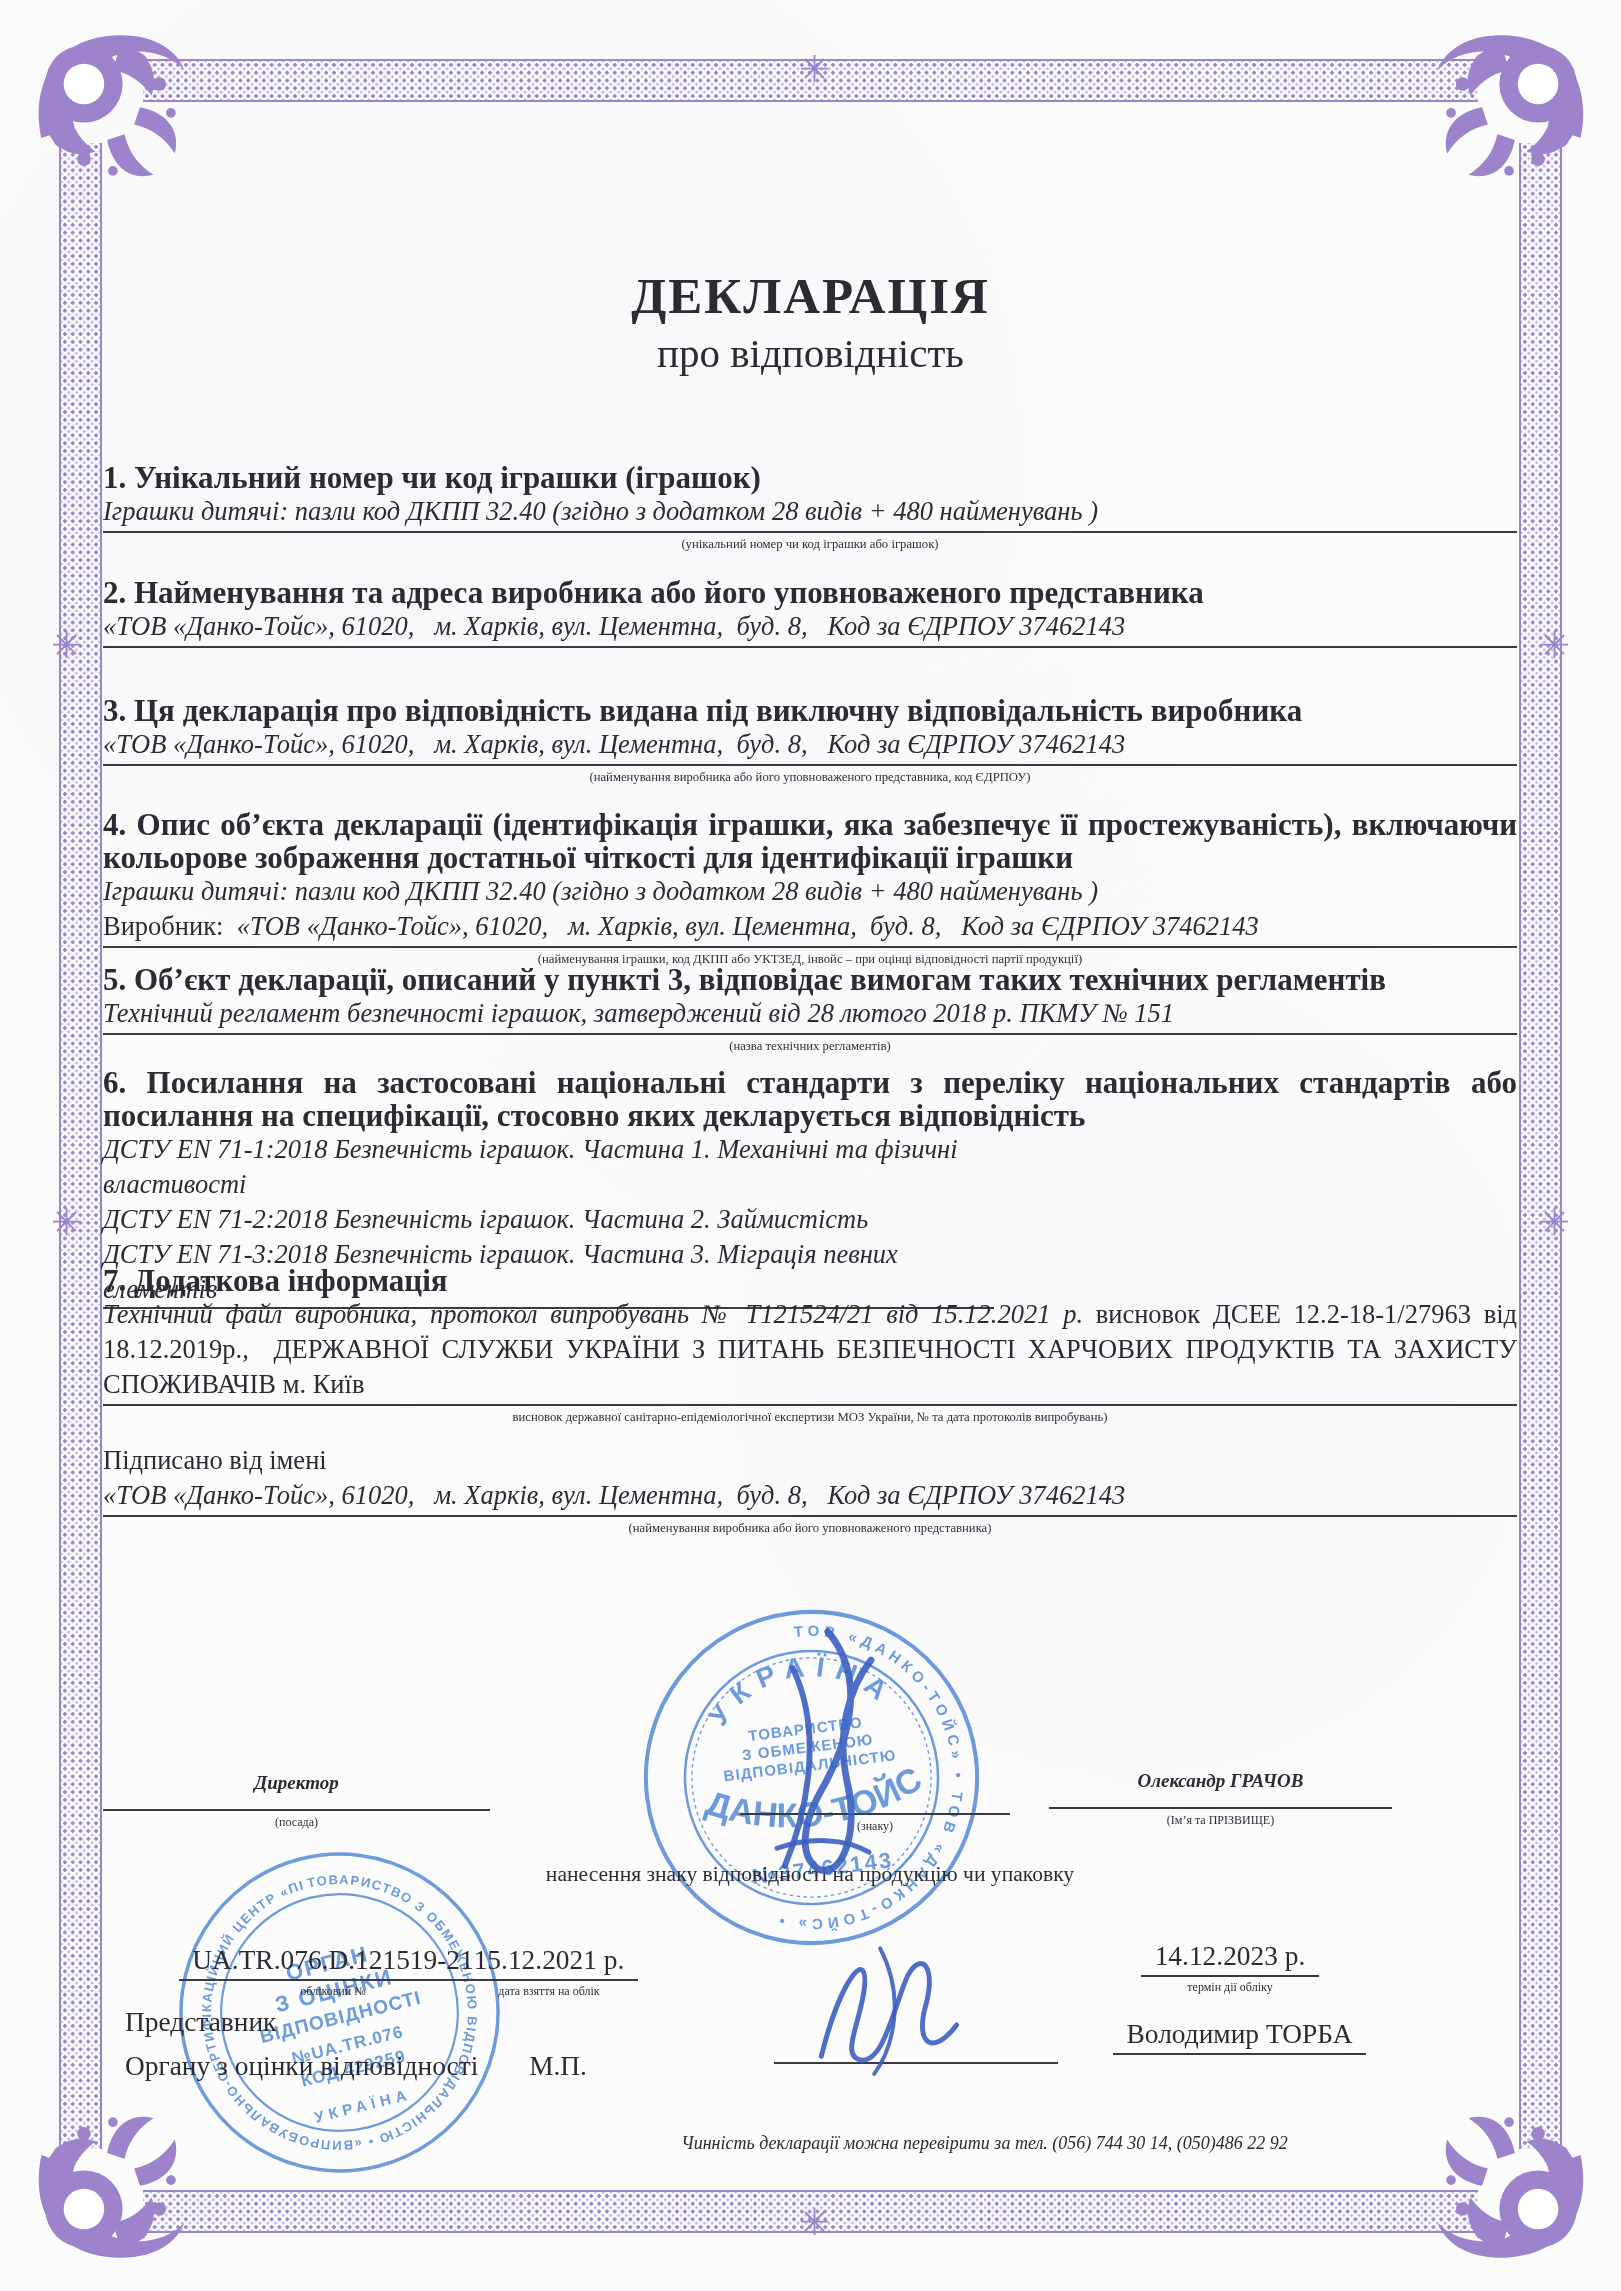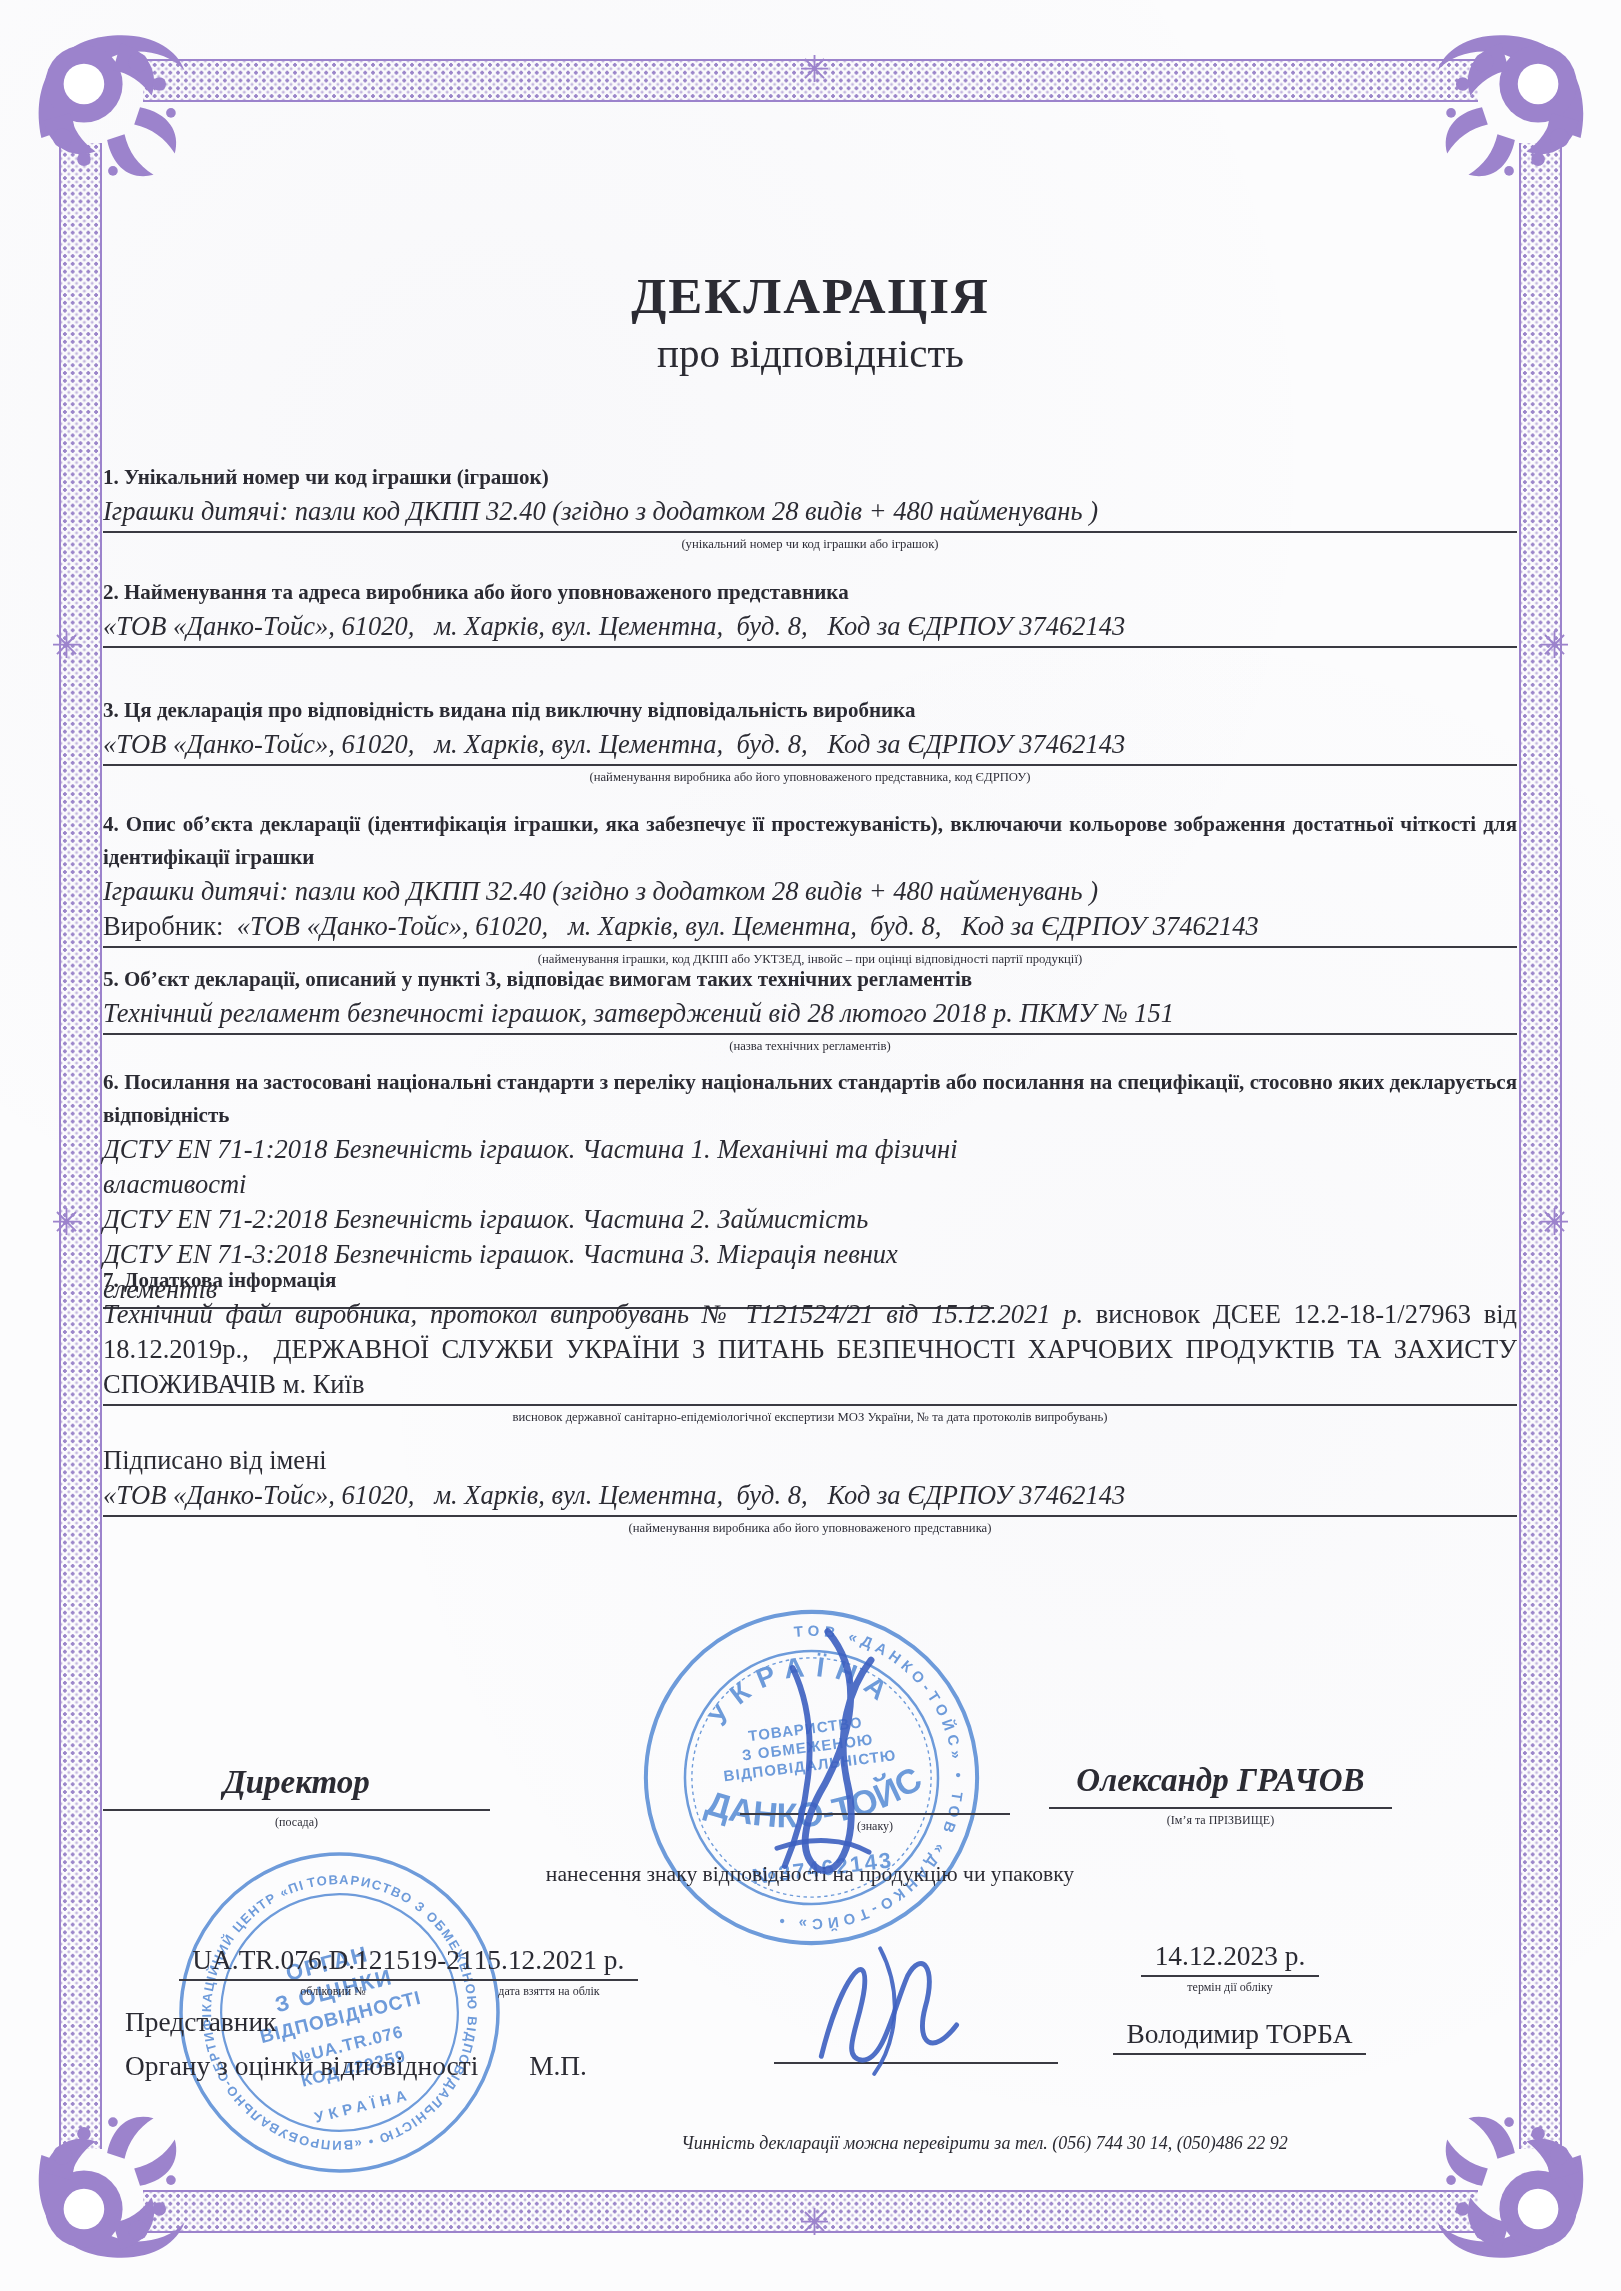--- a/index.html
+++ b/index.html
@@ -29,32 +29,32 @@
   .corner.tr{right:23.5px;top:23.5px;transform:scaleX(-1)}
   .corner.bl{left:23.5px;bottom:23.5px;transform:scaleY(-1)}
   .corner.br{right:23.5px;bottom:23.5px;transform:scale(-1,-1)}
   .motif{position:absolute;color:var(--border_purple);font-family:"DejaVu Sans",sans-serif;font-size:37px;line-height:1;z-index:1;}
   
   .abs{position:absolute;}
   .title-block{left:0;right:0;top:267px;text-align:center;}
   .title{font-size:51px;font-weight:bold;letter-spacing:2px;}
   .subtitle{font-size:41px;margin-top:3.9px;}
   .sec{left:103px;right:104px;}
-  .sec-h{font-weight:bold;font-size:21px;line-height:33px;text-align:justify;}
+  .sec-h{font-weight:bold;font-size:31px;line-height:33px;text-align:justify;}
   .val-group{border-bottom:2px solid var(--rule);padding-bottom:2px;}
   .val{font-style:italic;font-size:26.5px;line-height:35px;}
   .flow{font-size:26.5px;line-height:35px;text-align:justify;}
   .val-it{font-style:italic;}
   .val-up{font-style:normal;}
   .cap{font-size:12.7px;line-height:15.7px;text-align:center;padding-top:3.9px;color:#2e2e38;}
   .label-line{font-size:26.5px;line-height:35px;}
   .rule-part{border-bottom:2px solid var(--rule);width:63%;}
   .c{text-align:center;}
   .uspan{display:inline-block;border-bottom:2px solid var(--rule);padding:0 13.7px 1px 13.7px;}
-  .sig-label{font-size:33px;font-weight:bold;font-style:italic;text-align:center;}
+  .sig-label{font-size:19px;font-weight:bold;font-style:italic;text-align:center;margin-top:8px;}
   .sig-line{border-top:2px solid var(--rule);}
   .small-cap{font-size:12px;text-align:center;color:#2e2e38;}
   .reg-note{font-size:21.6px;line-height:29px;text-align:center;}
   .plain{font-size:27.4px;line-height:35px;}
   .footer-note{font-style:italic;font-size:18px;text-align:center;}
   
   .stamp{position:absolute;opacity:.82;z-index:1;}
   .company-stamp{left:639px;top:1605px;width:345px;height:345px;transform:rotate(-7deg);}
   .cab-stamp{left:174px;top:1847px;width:331px;height:331px;transform:rotate(-14deg);}
   .s-ring{fill:none;stroke:var(--stamp_blue);}

